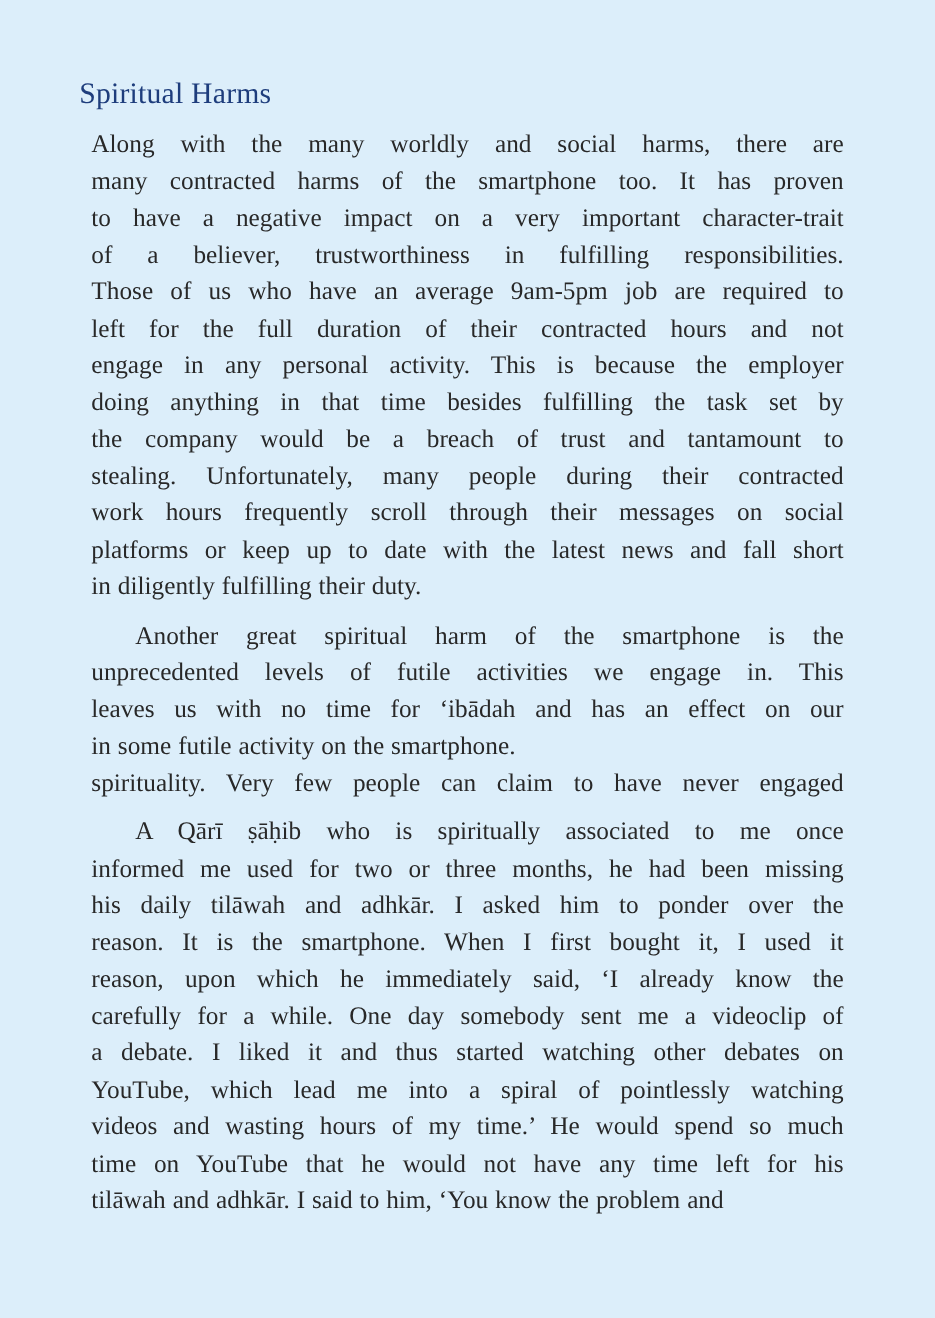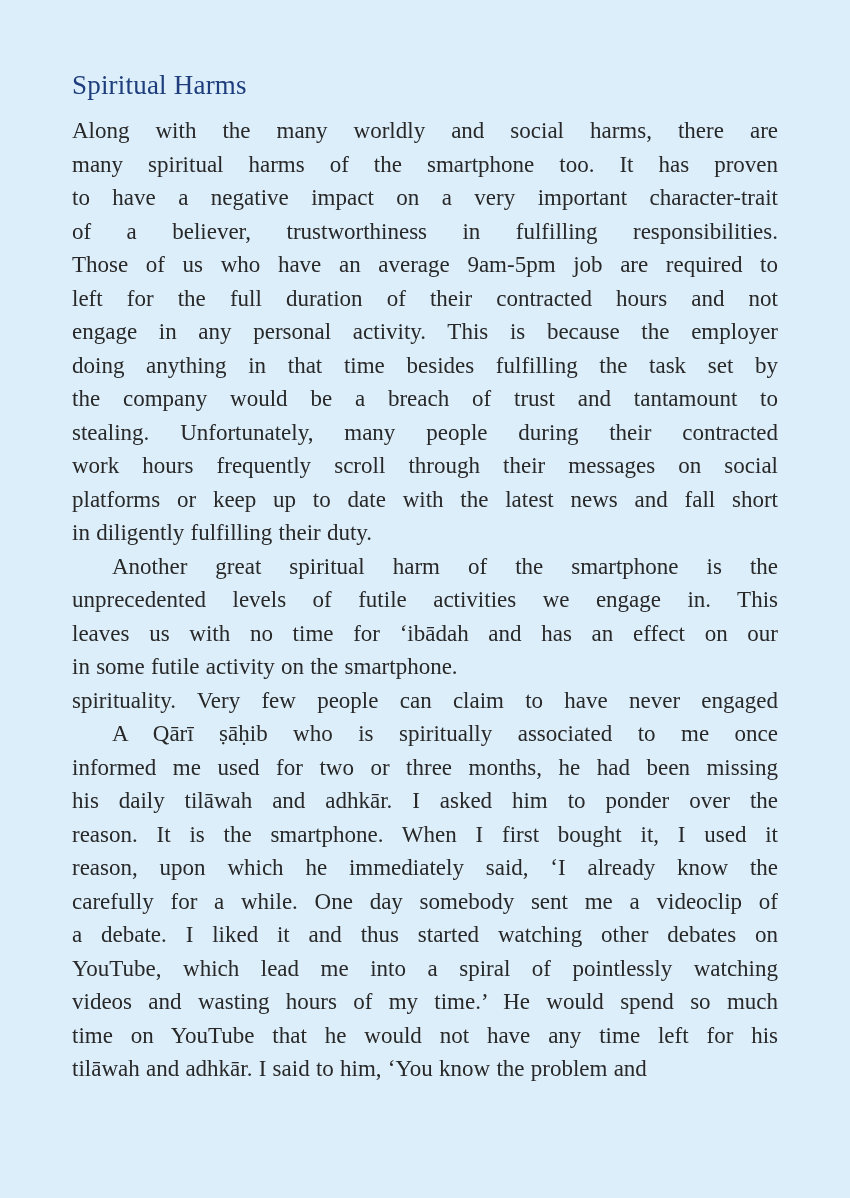--- a/index.html
+++ b/index.html
@@ -23,21 +23,21 @@
     font-weight: normal;
     letter-spacing: 0.2px;
     color: var(--heading-color, #1e3d7c);
     font-family: "Liberation Serif", "DejaVu Serif", serif;
   }
   .body-text {
     color: var(--text-color, #282828);
     font-size: 23px;
   }
   .para {
-    margin: 0;
+    margin: 11px;
     padding: 0;
   }
   .line {
     line-height: 33.5px;
     height: 33.5px;
     text-align: justify;
     text-align-last: justify;
     word-spacing: 0.5px;
     white-space: normal;
     overflow: hidden;
@@ -51,21 +51,21 @@
   }
 </style>
 </head>
 <body>
 
 <div class="page" style="--page-bg: #dceefa; --heading-color: #1e3d7c; --text-color: #282828;">
   <h1 class="heading">Spiritual Harms</h1>
   <div class="body-text" id="body-text">
       <div class="para">
         <div class="line">Along with the many worldly and social harms, there are</div>
-        <div class="line">many spiritual harms of the smartphone too. It has proven</div>
+        <div class="line">many contracted harms of the smartphone too. It has proven</div>
         <div class="line">to have a negative impact on a very important character-trait</div>
         <div class="line">of a believer, trustworthiness in fulfilling responsibilities.</div>
         <div class="line">Those of us who have an average 9am-5pm job are required to</div>
         <div class="line">left for the full duration of their contracted hours and not</div>
         <div class="line">engage in any personal activity. This is because the employer</div>
         <div class="line">doing anything in that time besides fulfilling the task set by</div>
         <div class="line">the company would be a breach of trust and tantamount to</div>
         <div class="line">stealing. Unfortunately, many people during their contracted</div>
         <div class="line">work hours frequently scroll through their messages on social</div>
         <div class="line">platforms or keep up to date with the latest news and fall short</div>

